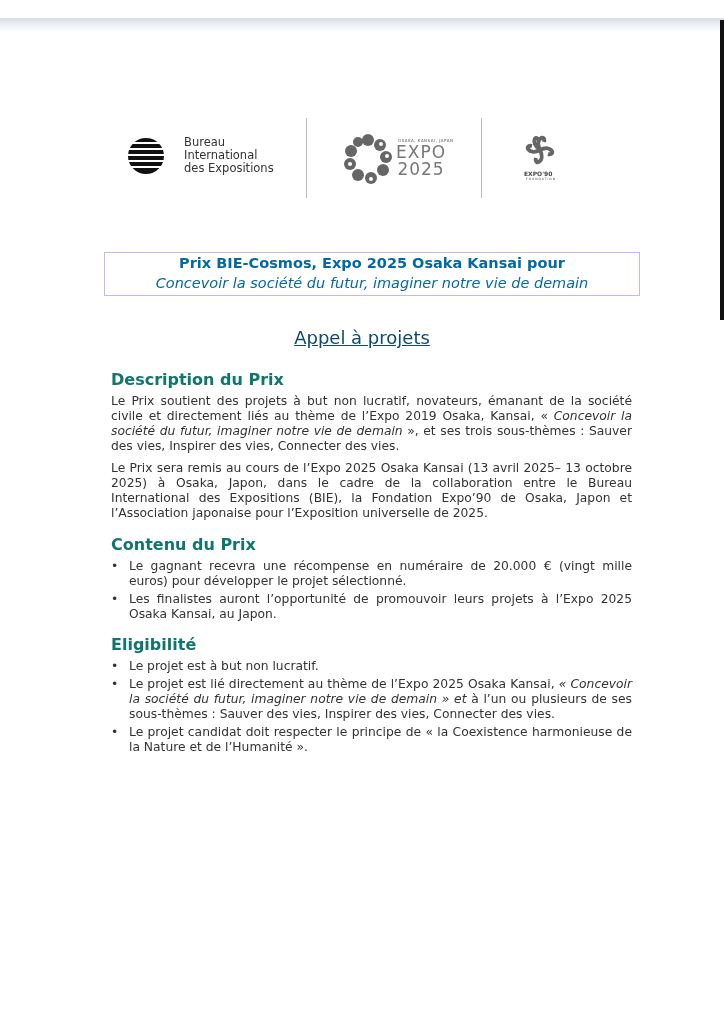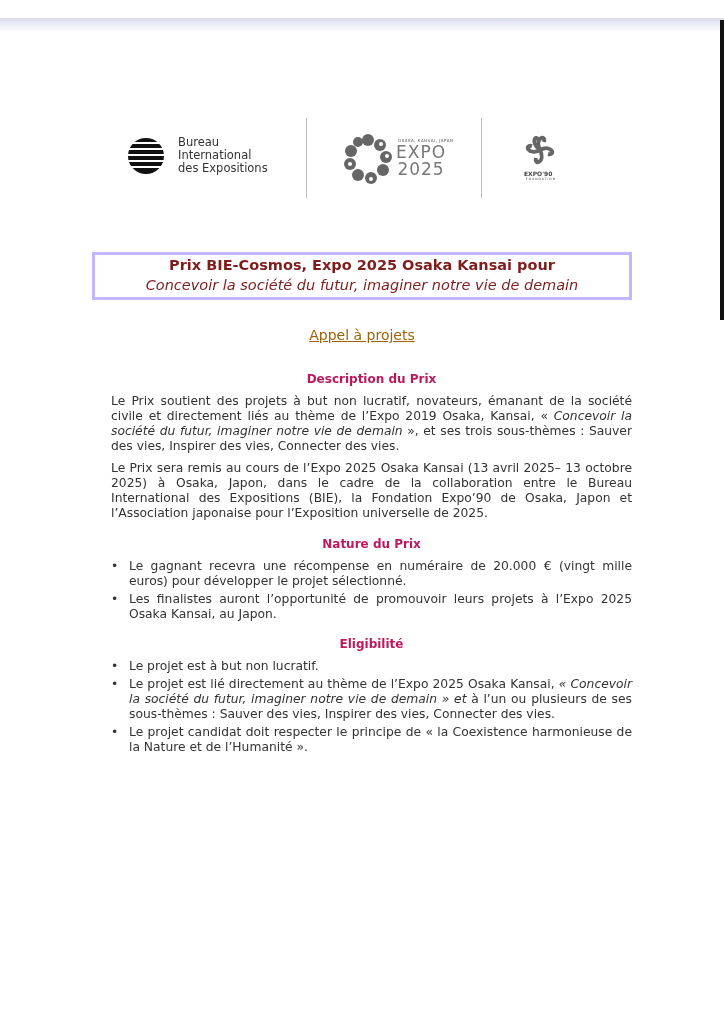--- a/index.html
+++ b/index.html
@@ -3,37 +3,37 @@
 <meta charset="utf-8">
 <style>
   html, body { margin:0; padding:0; }
   body { width:724px; height:1024px; background:#fff; position:relative; overflow:hidden;
          font-family:"DejaVu Sans", sans-serif; color:#2a2a2a; }
   .scan-top { position:absolute; left:0; top:18px; width:724px; height:14px;
               background:linear-gradient(to bottom, #d9dcec 0%, #eef0f7 50%, #fff 100%); }
   .scan-edge { position:absolute; right:0; top:20px; width:4px; height:300px; background:#111; }
   .logos { position:absolute; top:118px; left:0; width:724px; height:80px; }
   .bie-logo { position:absolute; left:128px; top:20px; width:36px; height:36px; }
-  .bie-text { position:absolute; left:178px; top:18px; font-size:11.5px; line-height:13px; color:#333; }
+  .bie-text { position:absolute; left:184px; top:18px; font-size:11.5px; line-height:13px; color:#333; }
   .sep1 { position:absolute; left:306px; top:0; width:1px; height:80px; background:#bbb; }
   .sep2 { position:absolute; left:481px; top:0; width:1px; height:80px; background:#bbb; }
   .expo-logo { position:absolute; left:343px; top:16px; width:50px; height:50px; }
   .expo-small { position:absolute; left:398px; top:20px; font-size:4px; letter-spacing:0.5px; color:#555; }
   .expo-text { position:absolute; left:396px; top:26px; font-size:17px; line-height:17px; color:#777; letter-spacing:1px;text-align:center; }
   .e90-logo { position:absolute; left:522px; top:14px; width:36px; height:36px; }
   .e90-text { position:absolute; left:524px; top:52px; font-size:6px; font-weight:bold; color:#444; }
   .e90-sub { position:absolute; left:526px; top:59px; font-size:3px; letter-spacing:1px; color:#444; }
-  .title-box { position:absolute; left:92px; top:252px; width:534px; height:42px; border:3px solid #c4b5fd;
-               text-align:center; font-size:14.5px; line-height:20px; color:#7f1d1d; }
+  .title-box { position:absolute; left:104px; top:252px; width:534px; height:42px; border:1px solid #c4b5fd;
+               text-align:center; font-size:14.5px; line-height:20px; color:#0369a1; }
   .title-box .l1 { font-weight:bold; }
   .title-box .l2 { font-style:italic; }
-  .subtitle { position:absolute; left:0; width:724px; top:327px; text-align:center; font-size:14px;
-              text-decoration:underline; color:#a16207; }
+  .subtitle { position:absolute; left:0; width:724px; top:327px; text-align:center; font-size:18px;
+              text-decoration:underline; color:#0c4a6e; }
   .content { position:absolute; left:111px; top:372px; width:521px; font-size:12.3px; line-height:15px; color:#333; }
-  h3 { font-size:12px; font-weight:bold; margin:0 0 7px 0; color:#be185d;text-align:center; }
+  h3 { font-size:16px; font-weight:bold; margin:0 0 7px 0; color:#0f766e; }
   p { margin:0 0 7px 0; text-align:justify; }
   ul { margin:0 0 15px 0; padding-left:0; list-style:none; }
   li { position:relative; padding-left:18px; text-align:justify; margin-bottom:3px; }
   li::before { content:"•"; position:absolute; left:0; top:0; }
   .sec { margin-bottom:16px; }
   i { font-style:italic; }
 </style>
 </head>
 <body>
 
@@ -108,21 +108,21 @@
 
 <div class="subtitle">Appel à projets</div>
 
 <div class="content">
   <div class="sec">
     <h3>Description du Prix</h3>
     <p><span>Le Prix soutient des projets à but non lucratif, novateurs, émanant de la société civile et directement liés au thème de l’Expo 2019 Osaka, Kansai, « </span><i>Concevoir la société du futur, imaginer notre vie de demain</i><span> », et ses trois sous-thèmes : Sauver des vies, Inspirer des vies, Connecter des vies.</span></p>
     <p>Le Prix sera remis au cours de l’Expo 2025 Osaka Kansai (13 avril 2025– 13 octobre 2025) à Osaka, Japon, dans le cadre de la collaboration entre le Bureau International des Expositions (BIE), la Fondation Expo’90 de Osaka, Japon et l’Association japonaise pour l’Exposition universelle de 2025.</p>
   </div>
   <div>
-    <h3>Nature du Prix</h3>
+    <h3>Contenu du Prix</h3>
     <ul>
       <li>Le gagnant recevra une récompense en numéraire de 20.000 € (vingt mille euros) pour développer le projet sélectionné.</li>
       <li>Les finalistes auront l’opportunité de promouvoir leurs projets à l’Expo 2025 Osaka Kansai, au Japon.</li>
     </ul>
   </div>
   <div>
     <h3>Eligibilité</h3>
     <ul>
       <li>Le projet est à but non lucratif.</li>
       <li><span>Le projet est lié directement au thème de l’Expo 2025 Osaka Kansai, </span><i>« Concevoir la société du futur, imaginer notre vie de demain » et</i><span> à l’un ou plusieurs de ses sous-thèmes : Sauver des vies, Inspirer des vies, Connecter des vies.</span></li>

